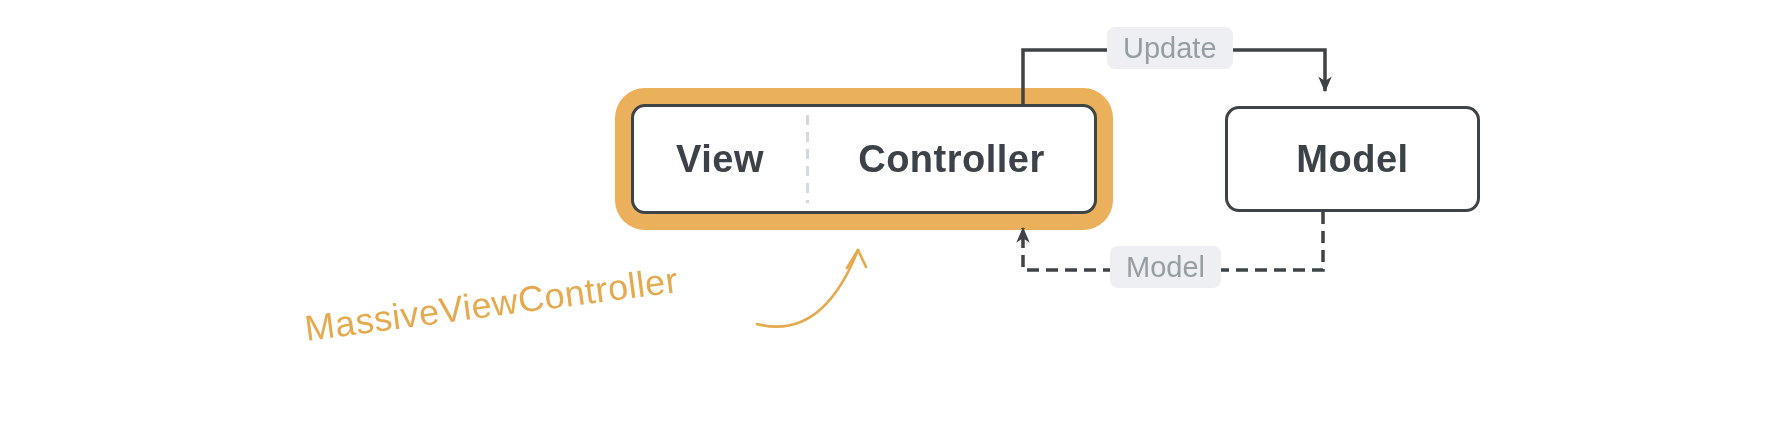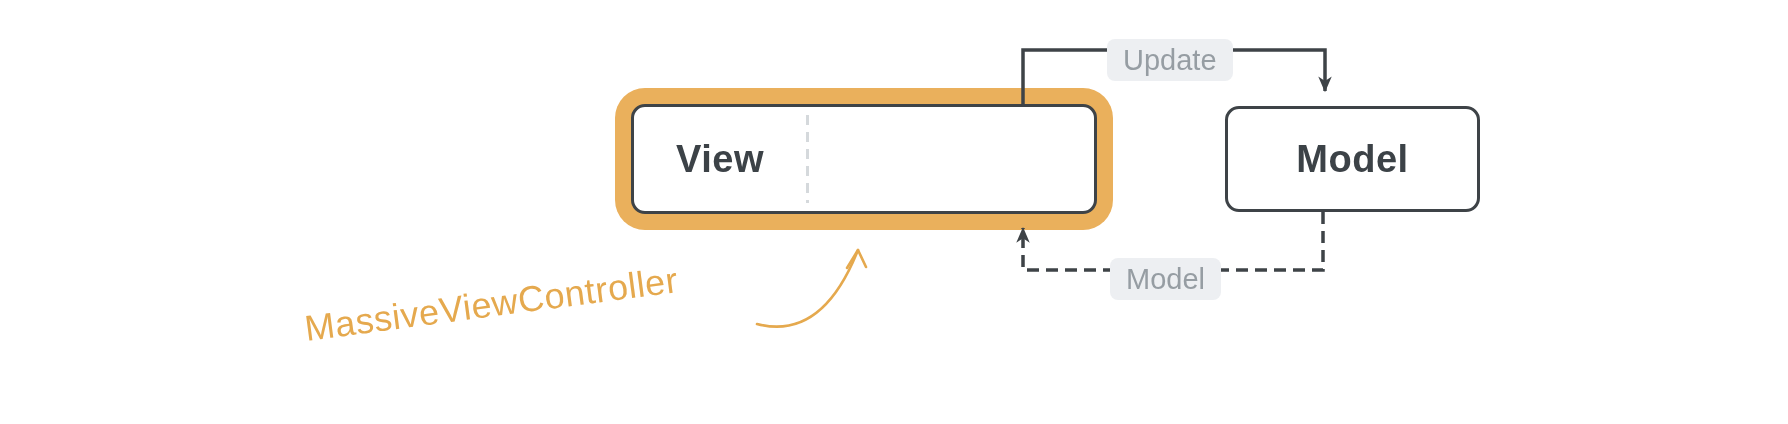--- a/index.html
+++ b/index.html
@@ -87,21 +87,20 @@
   
   .edge-label{
     position:absolute;
     height:42px;line-height:42px;
     padding:0 16px;
     background:var(--edge-label-bg);
     border-radius:8px;
     color:var(--edge-label-text);
     font-size:29px;
     white-space:nowrap;
-    margin-top:12px;
   }
   .edge-label.update{left:1107px;top:27px;}
   .edge-label.notify{left:1110px;top:246px;}
   
   .annotation{
     position:absolute;left:305px;top:308px;
     font-size:36px;
     color:var(--annotation-gold);
     white-space:nowrap;
     transform:rotate(-7.5deg);
@@ -111,20 +110,21 @@
 </style>
 </head>
 <body>
 
 <div class="canvas">
 
   <div class="vc-group">
     <div class="vc-inner">
       <div class="vc-cell view">View</div>
       <div class="vc-divider"></div>
+      <div class="vc-cell controller">Controller</div>
     </div>
   </div>
 
   <div class="model-box">
     <span>Model</span>
   </div>
 
   <svg class="connectors" width="1788" height="424" viewBox="0 0 1788 424">
     <defs>
       <marker id="arrow-dark" viewBox="0 0 16 14" refX="14" refY="7" markerWidth="18" markerHeight="16" markerUnits="userSpaceOnUse" orient="auto">

